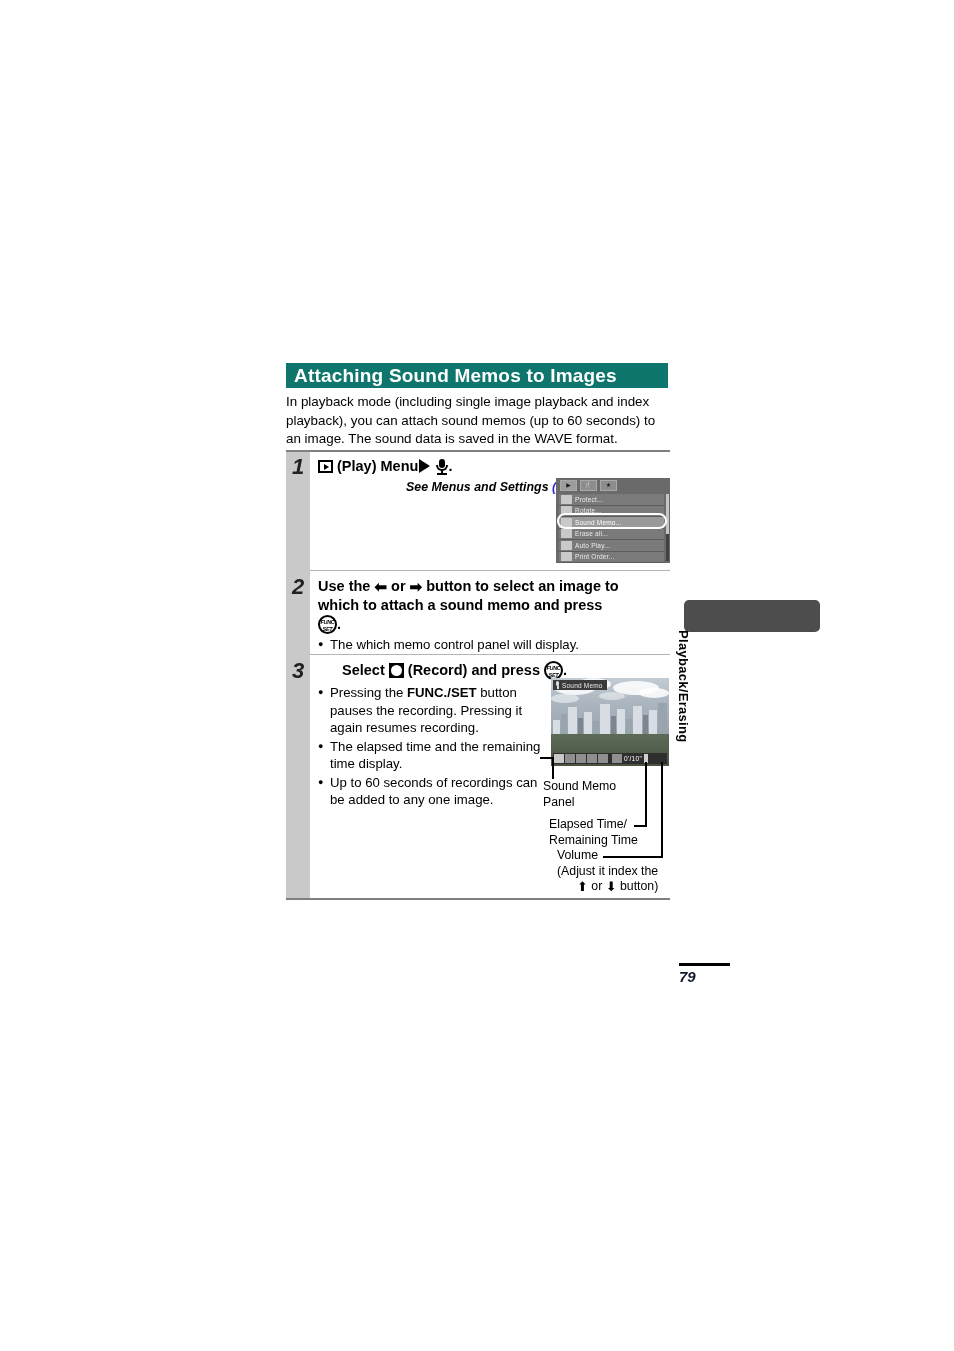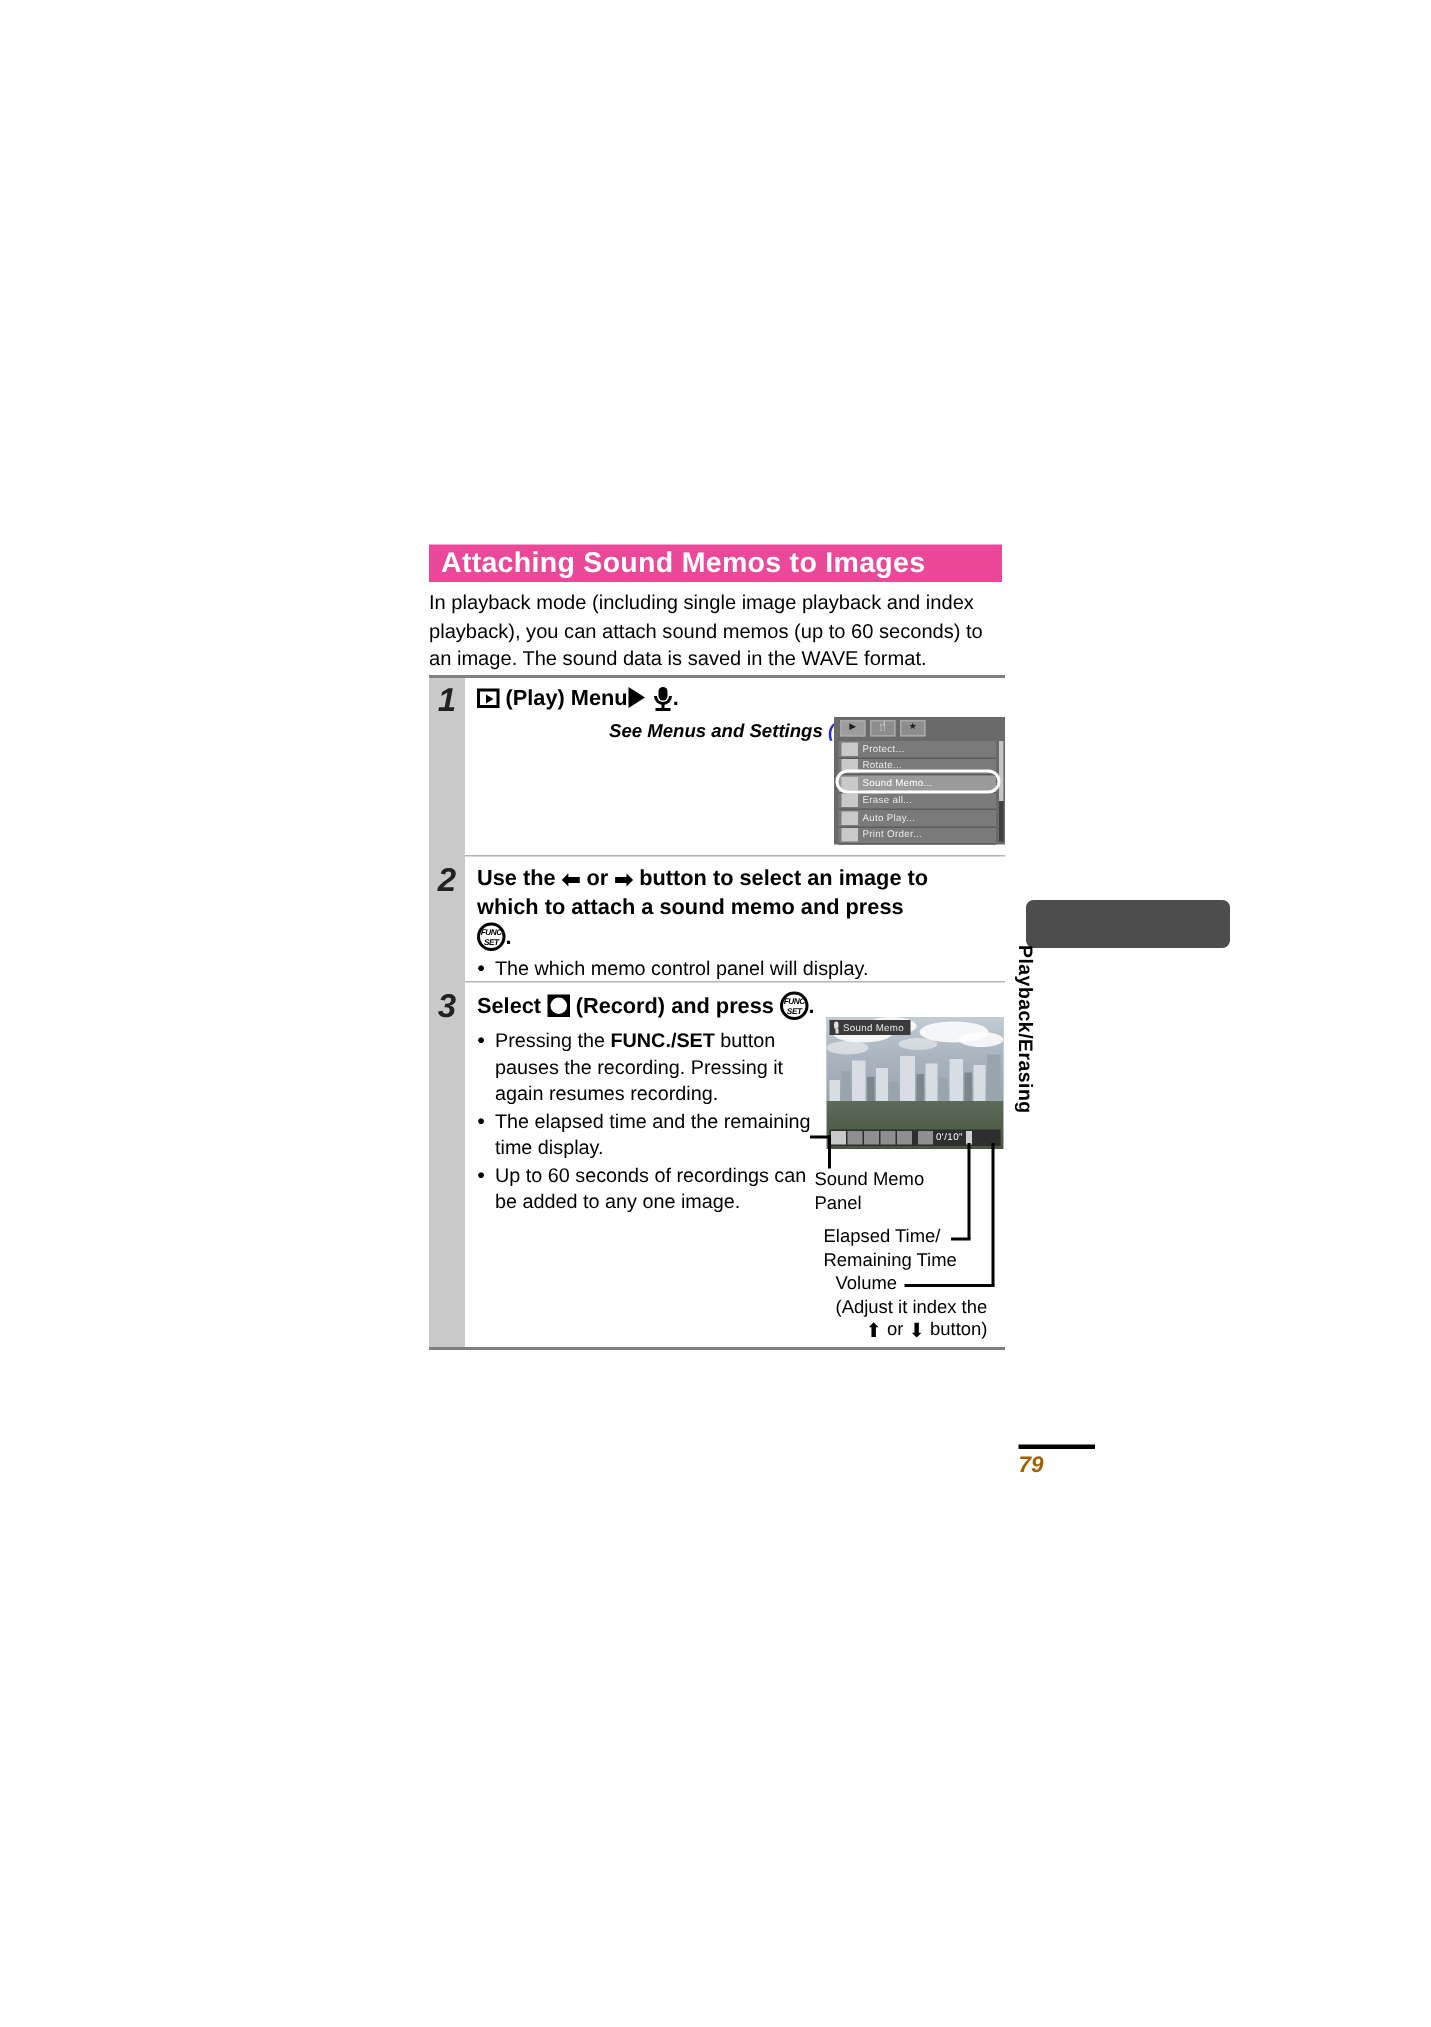--- a/index.html
+++ b/index.html
@@ -7,21 +7,21 @@
     width:954px;height:1351px;position:relative;overflow:hidden;
     font-family:"Liberation Sans", sans-serif;
     color:#000;
     -webkit-font-smoothing:antialiased;
   }
   .page{position:absolute;left:0;top:0;width:954px;height:1351px;}
 
   
   .sect-title{
     position:absolute;left:286px;top:363px;width:382px;height:25px;
-    background:#ec4899;color:#fff;
+    background:#0f766e;color:#fff;
     font-size:19px;font-weight:bold;letter-spacing:.2px;
     line-height:25px;padding-left:8px;box-sizing:border-box;
   }
 
   
   .intro{
     position:absolute;left:286px;top:393px;width:378px;
     font-size:13.4px;line-height:18.5px;color:#000;
   }
 
@@ -168,21 +168,21 @@
     position:absolute;left:676px;top:630px;
     font-size:13px;font-weight:bold;color:#000;
     writing-mode:vertical-rl;text-orientation:mixed;
     letter-spacing:.3px;
   }
 
   
   .footrule{position:absolute;left:679px;top:963px;width:51px;height:3px;background:#000;}
   .pagenum{
     position:absolute;left:679px;top:968px;
-    font-size:15px;font-weight:bold;font-style:italic;color:#a16207;
+    font-size:15px;font-weight:bold;font-style:italic;color:#0f172a;
   }
 </style>
 </head>
 <body>
 
 <div class="page">
 
   <div class="sect-title">Attaching Sound Memos to Images</div>
 
   <div class="intro">In playback mode (including single image playback and index playback), you can attach sound memos (up to 60 seconds) to an image. The sound data is saved in the WAVE format.</div>
@@ -219,21 +219,21 @@
         <span class="ic-func"><i class="t1">FUNC</i><i class="t2">SET</i></span><span style="font-weight:bold;">.</span>
       </div>
       <div class="bullets">
         <div class="bullet">The which memo control panel will display.</div>
       </div>
     </div>
 
     <div class="step" style="top:204px;bottom:2px;">
       <div class="hr"></div>
       <div class="stepnum" style="top:4px;">3</div>
-      <div class="stephead" style="padding-top:7px;">
+      <div class="stephead" style="padding-top:7px;margin-left:24px;">
         <span>Select</span>
         <span class="ic-rec"></span>
         <span>(Record) and press</span>
         <span class="ic-func"><i class="t1">FUNC</i><i class="t2">SET</i></span><span>.</span>
       </div>
       <div class="bullets" style="width:226px;margin-top:4px;">
         <div class="bullet"><span>Pressing the </span><b>FUNC./SET</b><span> button pauses the recording. Pressing it again resumes recording.</span></div>
         <div class="bullet">The elapsed time and the remaining time display.</div>
         <div class="bullet">Up to 60 seconds of recordings can be added to any one image.</div>
       </div>

